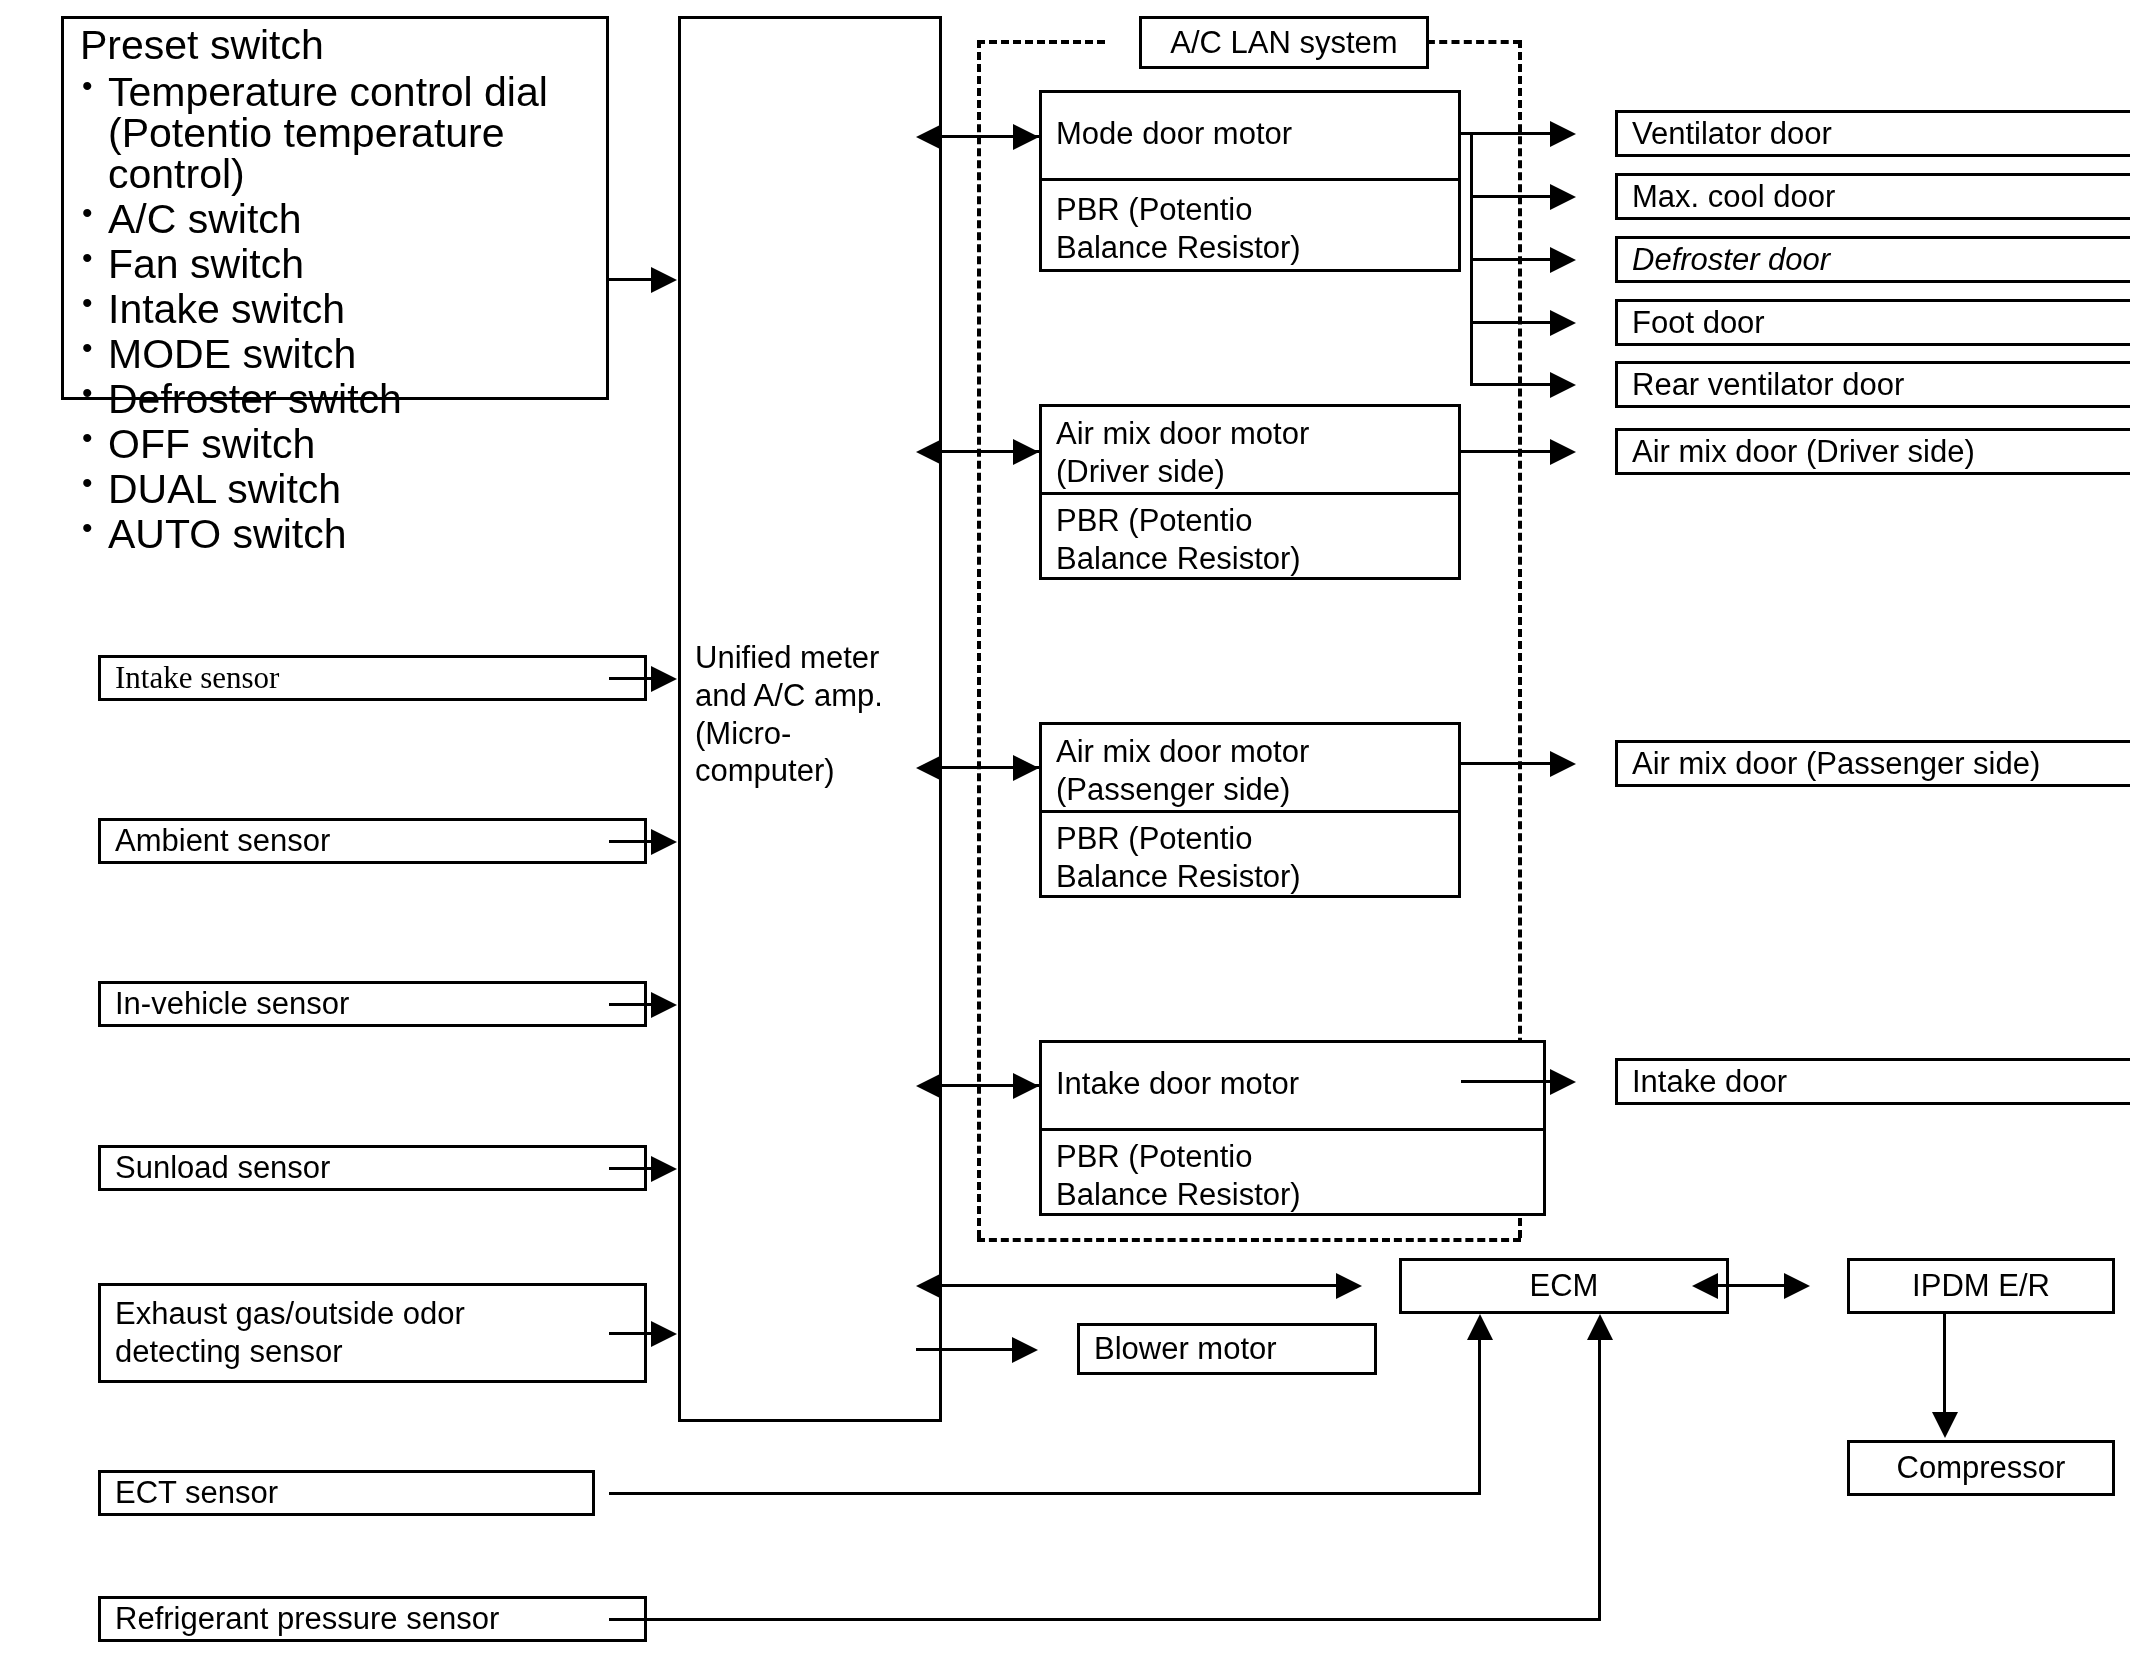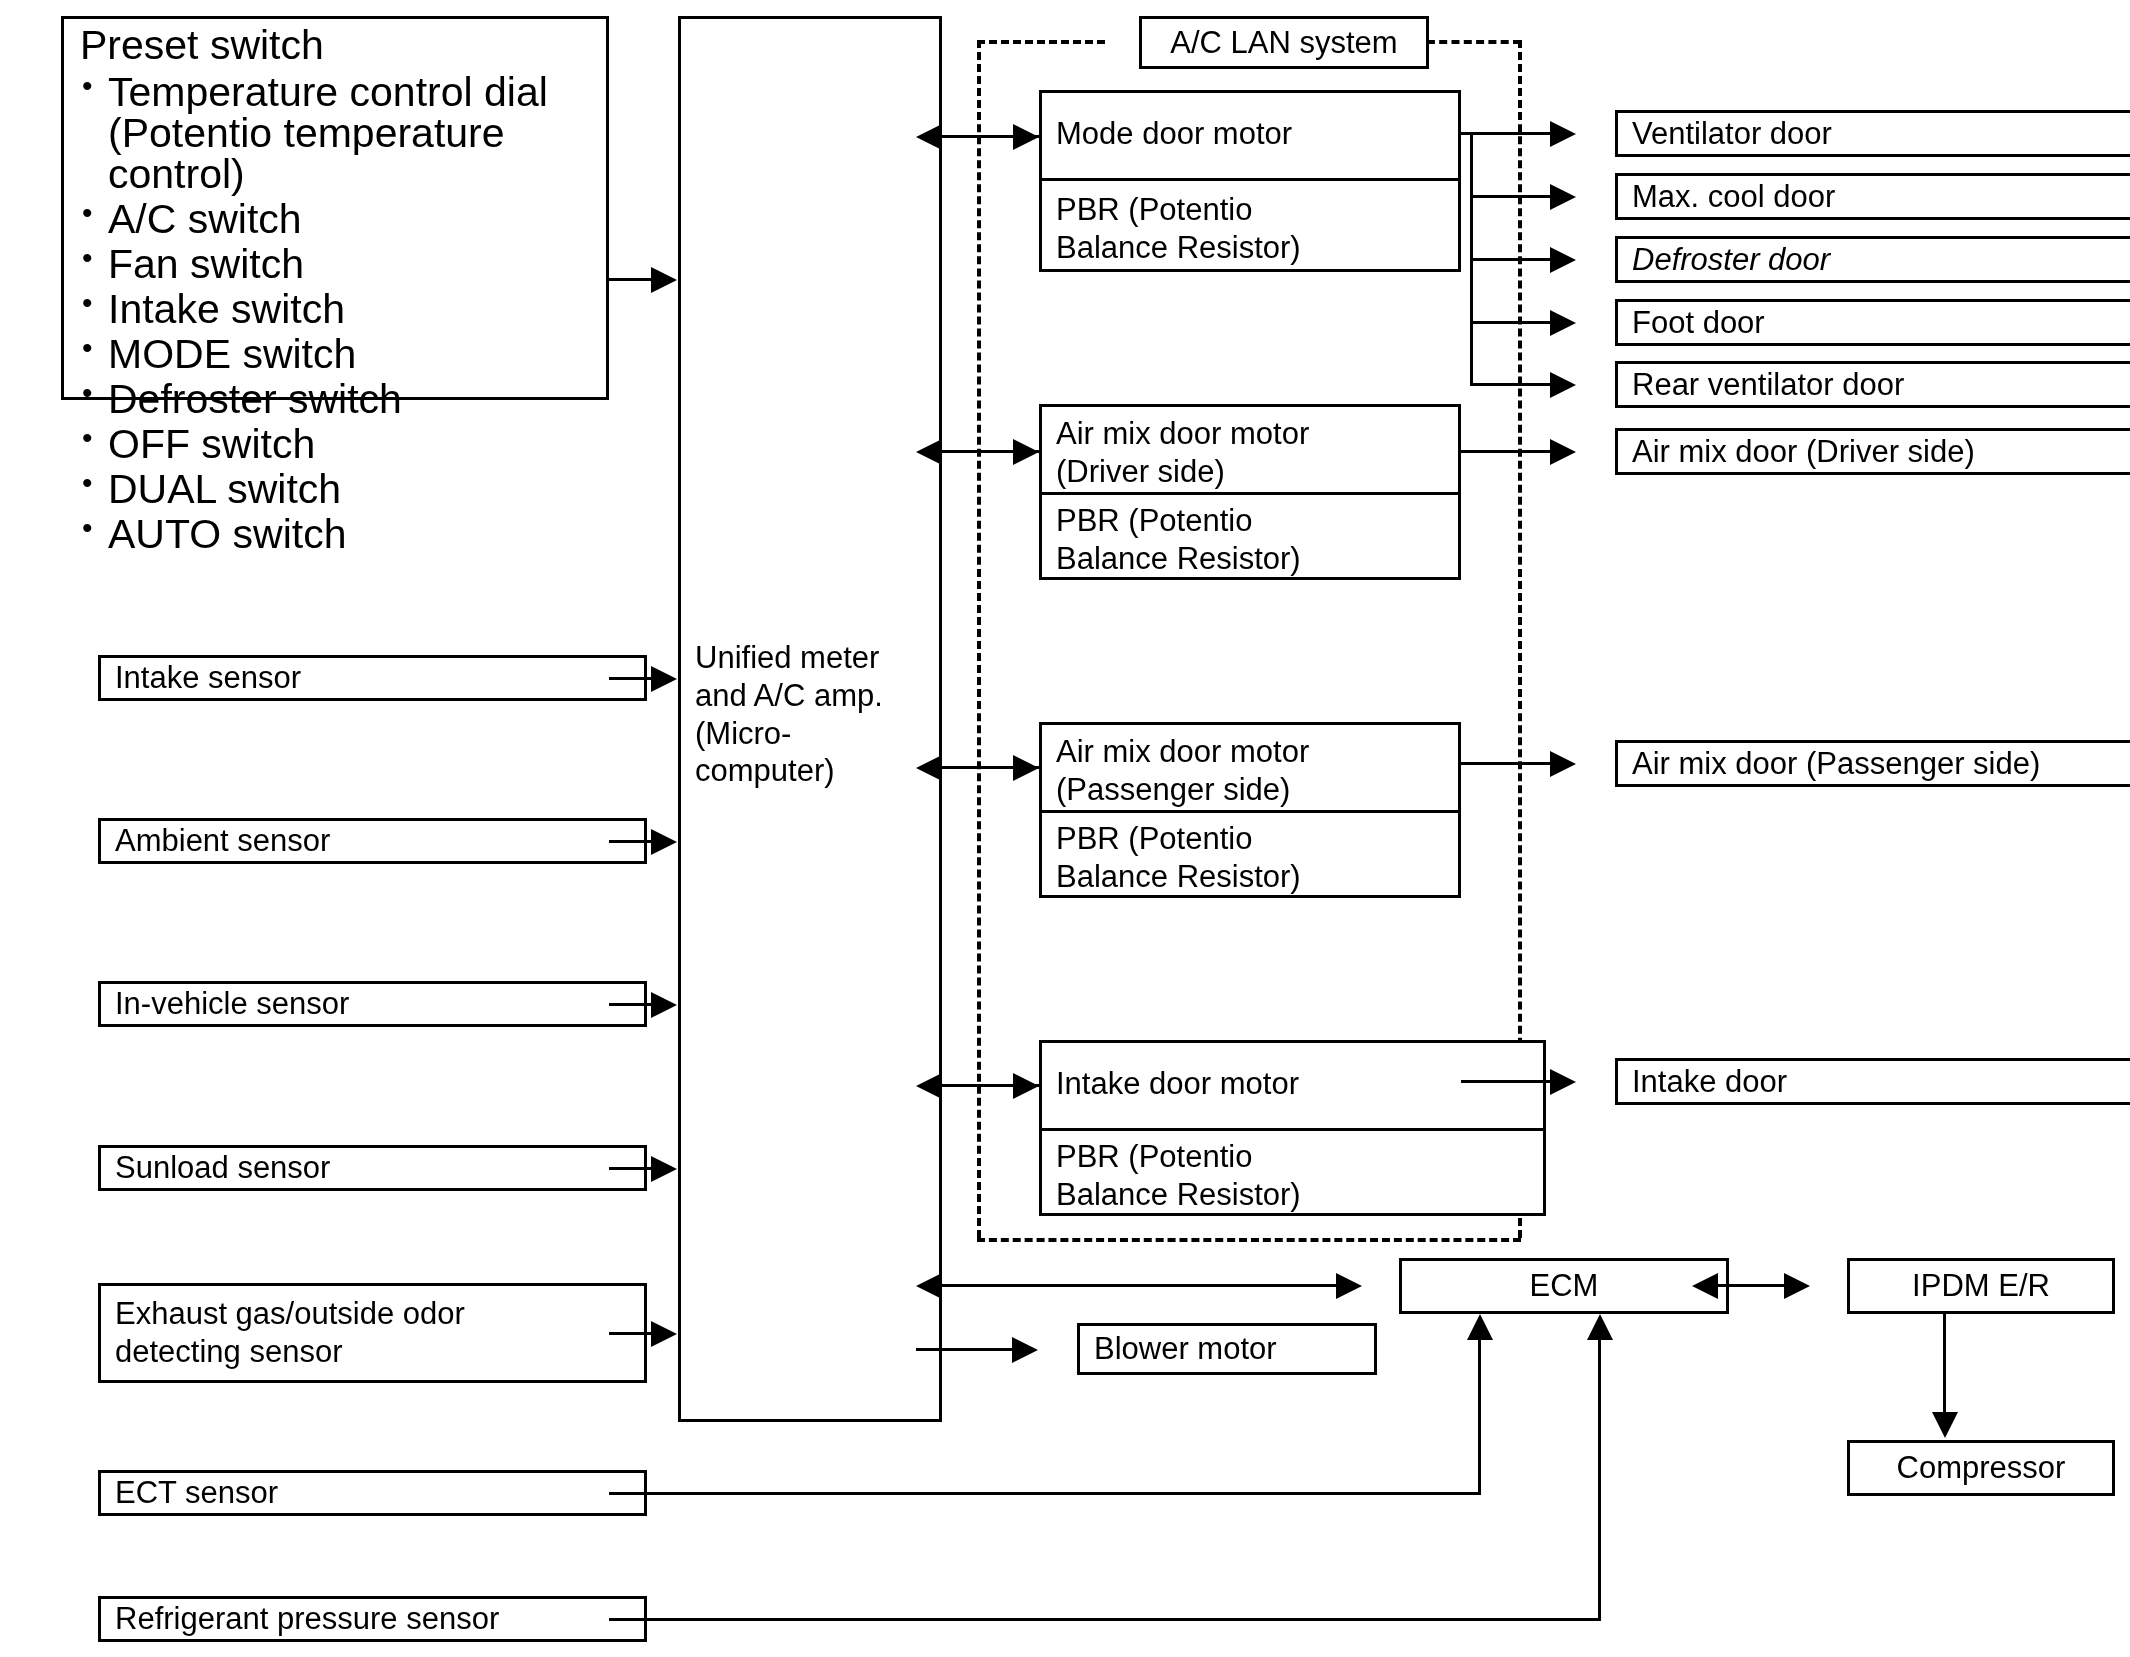--- a/index.html
+++ b/index.html
@@ -93,37 +93,37 @@
       <li>Fan switch</li>
       <li>Intake switch</li>
       <li>MODE switch</li>
       <li>Defroster switch</li>
       <li>OFF switch</li>
       <li>DUAL switch</li>
       <li>AUTO switch</li>
     </ul>
   </div>
 
-  <div class="box pad vmid" style="left:61px;top:655px;width:549px;height:46px;">
+  <div class="box pad vmid" style="left:61px;top:655px;width:549px;height:46px;font-family:Liberation Serif, serif;">
     <span>Intake sensor</span>
   </div>
   <div class="box pad vmid" style="left:61px;top:818px;width:549px;height:46px;">
     <span>Ambient sensor</span>
   </div>
   <div class="box pad vmid" style="left:61px;top:981px;width:549px;height:46px;">
     <span>In-vehicle sensor</span>
   </div>
   <div class="box pad vmid" style="left:61px;top:1145px;width:549px;height:46px;">
     <span>Sunload sensor</span>
   </div>
   <div class="box pad vmid" style="left:61px;top:1283px;width:549px;height:100px;">
     <span class="nowrap">Exhaust gas/outside odor
 detecting sensor</span>
   </div>
-  <div class="box pad vmid" style="left:61px;top:1470px;width:549px;height:46px;">
+  <div class="box pad vmid" style="left:61px;top:1470px;width:497px;height:46px;">
     <span>ECT sensor</span>
   </div>
   <div class="box pad vmid" style="left:61px;top:1596px;width:549px;height:46px;">
     <span>Refrigerant pressure sensor</span>
   </div>
 
   <div class="box pad" style="left:678px;top:16px;width:264px;height:1406px;">
     <span class="nowrap" style="position:absolute;left:14px;top:620px;">Unified meter
 and A/C amp.
 (Micro-

